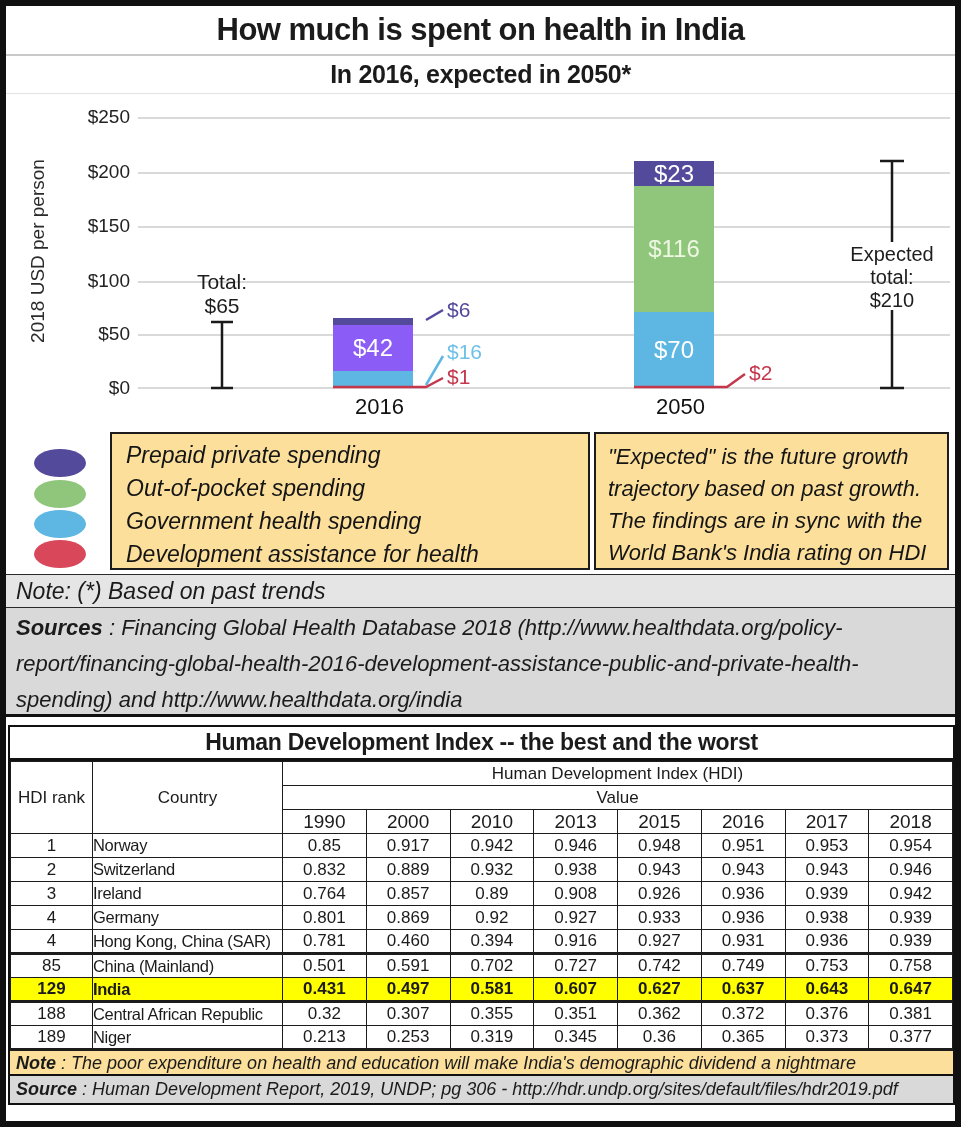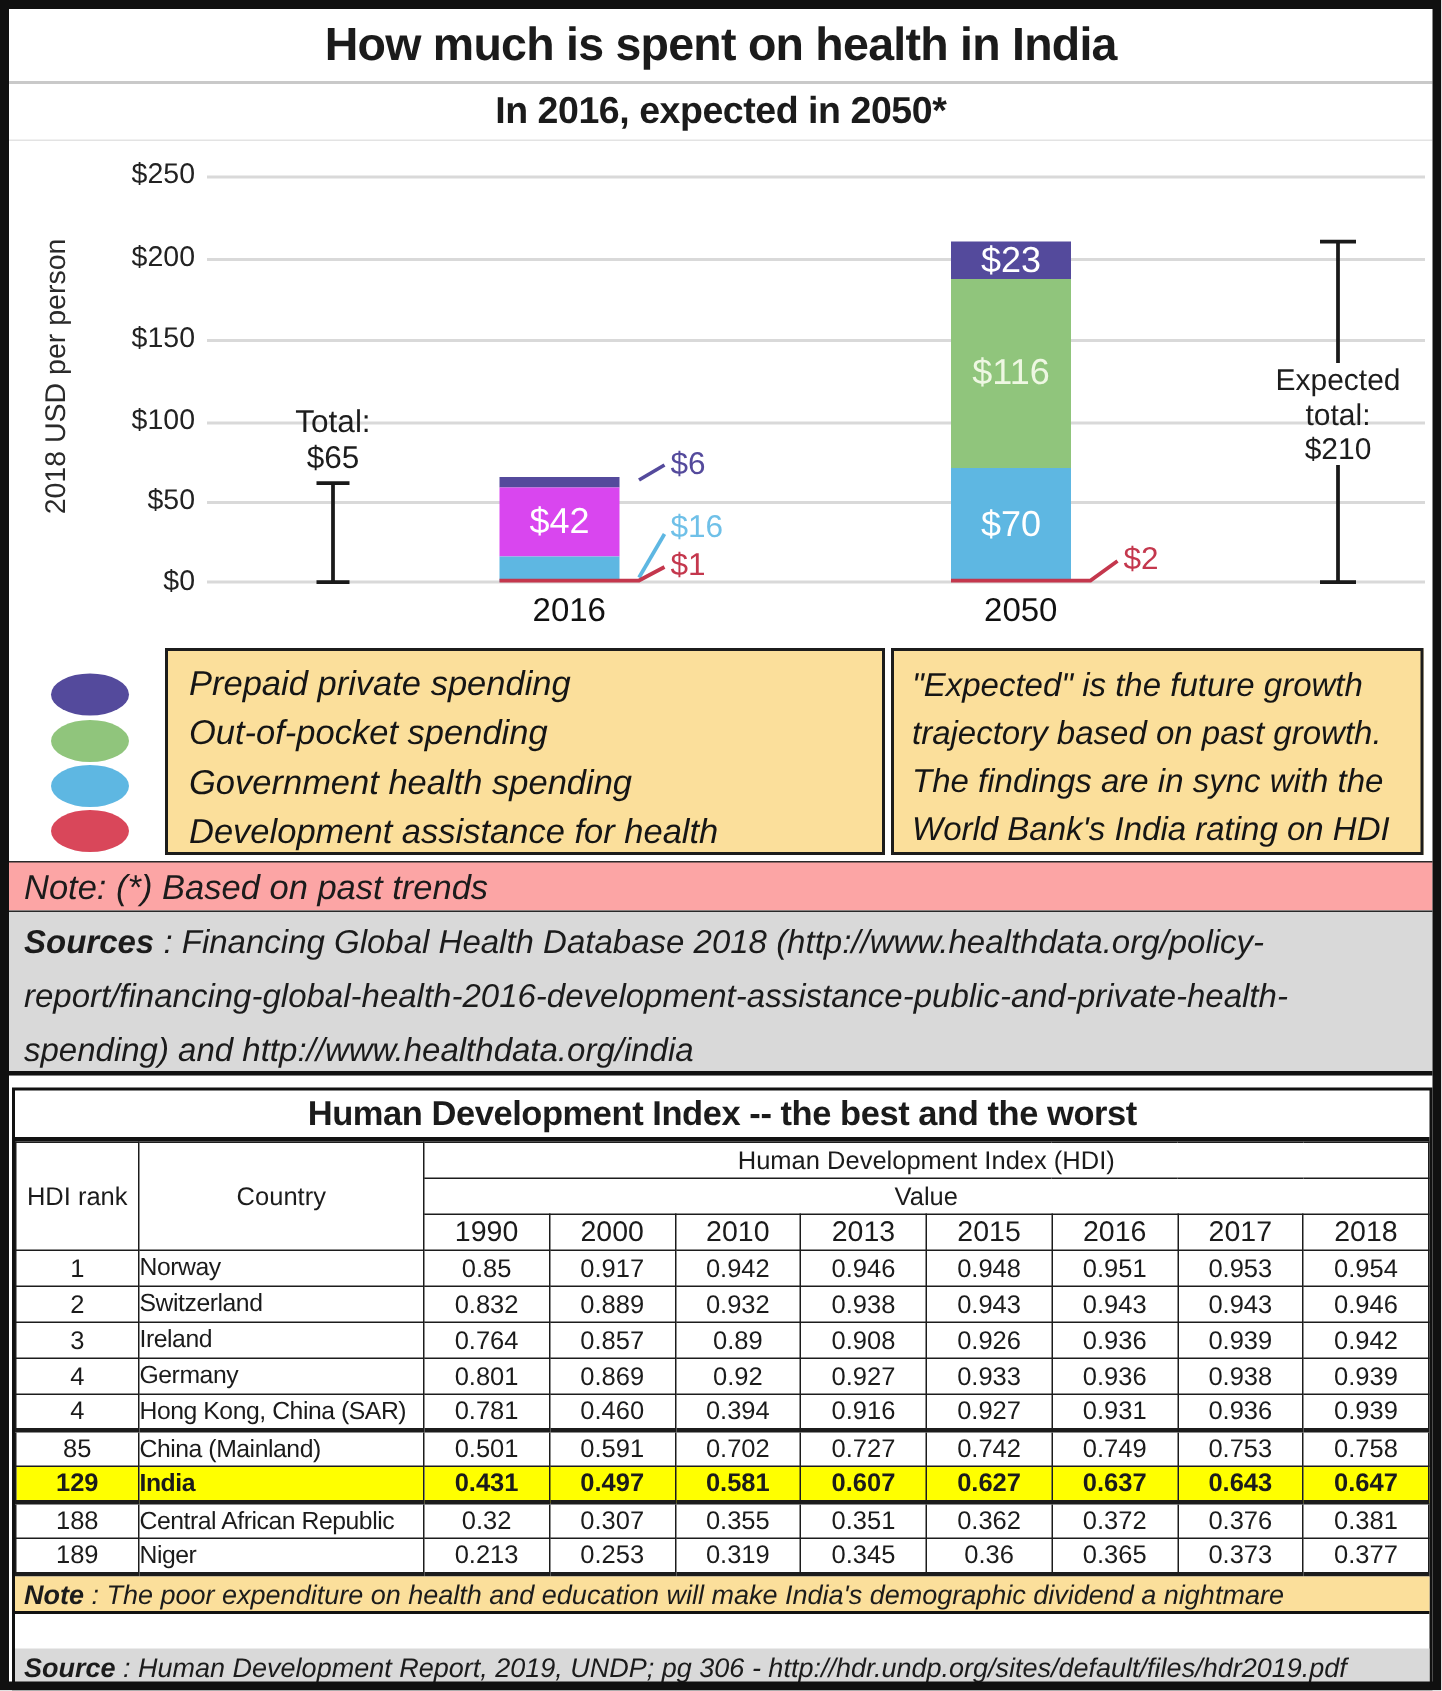--- a/index.html
+++ b/index.html
@@ -29,21 +29,21 @@
   .anno{position:absolute;text-align:center;font-size:21px;line-height:24px;color:#1d1d1d;z-index:4;}
 
   
   .legendrow{position:absolute;left:6px;top:430px;width:949px;height:144px;background:#fff;}
   .oval{position:absolute;left:28px;width:52px;height:28px;border-radius:50%;}
   .lgbox{position:absolute;top:2px;height:138px;background:#fbdf9b;border:2px solid #1c1c1c;
     font-style:italic;color:#151515;}
   .lgbox.a{left:104px;width:480px;padding:5px 0 0 14px;font-size:23px;line-height:33px;}
   .lgbox.b{left:588px;width:355px;padding:7px 0 0 12px;font-size:22px;line-height:32px;}
 
-  .notestrip{position:absolute;left:6px;top:574px;width:949px;height:33px;background:#fca5a5;
+  .notestrip{position:absolute;left:6px;top:574px;width:949px;height:33px;background:#e5e5e5;
     border-top:1px solid #2a2a2a;font-style:italic;font-size:23px;line-height:32px;padding-left:10px;}
   .sources{position:absolute;left:6px;top:607px;width:949px;height:110px;background:#d9d9d9;
     border-top:1px solid #2a2a2a;border-bottom:3px solid #111;
     font-style:italic;font-size:22px;line-height:36px;padding:2px 10px 0 10px;}
   .sources b,.tnote b,.tsource b{font-weight:bold;}
 
   
   .tablecard{position:absolute;left:8px;top:725px;width:947px;border:2.5px solid #111;background:#fff;}
   .ttitle{height:34px;border-bottom:3px solid #111;display:flex;align-items:center;justify-content:center;
     font-size:23px;font-weight:bold;letter-spacing:-.3px;}
@@ -56,21 +56,21 @@
   tbody .c-rank{text-align:center;font-size:17px;}
   tbody .c-country{font-size:16.5px;letter-spacing:-.3px;padding-left:7px;white-space:nowrap;
     overflow:hidden;border-right-width:3px;}
   tbody .c-val{text-align:center;font-size:17px;}
   tr.thick-top td{border-top-width:3px;}
   tr.highlight{background:#ffff00;}
   tr.highlight td{font-weight:bold;}
   tbody tr:last-child td{border-bottom-width:3px;}
   .tnote{height:25px;background:#fbdf9b;border-bottom:2px solid #111;
     font-style:italic;font-size:18px;line-height:24px;padding-left:6px;}
-  .tsource{height:27px;background:#d9d9d9;font-style:italic;font-size:18px;line-height:26px;padding-left:6px;margin-top:23px;}
+  .tsource{height:27px;background:#d9d9d9;font-style:italic;font-size:18px;line-height:26px;padding-left:6px;}
 </style>
 </head>
 <body>
 
 <div class="poster">
   <div class="frame"></div>
 
   <div class="sec-title">How much is spent on health in India</div>
   <div class="sec-subtitle">In 2016, expected in 2050*</div>
 
@@ -85,21 +85,21 @@
     <div class="gridline" style="top:293px"></div>
 
     <div class="ytick" style="top:12px">$250</div>
     <div class="ytick" style="top:67px">$200</div>
     <div class="ytick" style="top:121px">$150</div>
     <div class="ytick" style="top:176px">$100</div>
     <div class="ytick" style="top:229px">$50</div>
     <div class="ytick" style="top:283px">$0</div>
 
     <div class="seg" style="left:327px;top:224px;height:7px;background:#544a9c"></div>
-    <div class="seg" style="left:327px;top:231px;height:46px;background:#d946ef">
+    <div class="seg" style="left:327px;top:231px;height:46px;background:#8b5cf6">
         <span>$42</span>
       </div>
     <div class="seg" style="left:327px;top:277px;height:17px;background:#5eb7e2"></div>
 
     <div class="seg" style="left:628px;top:67px;height:25px;background:#544a9c">
         <span>$23</span>
       </div>
     <div class="seg" style="left:628px;top:92px;height:126px;background:#90c57c;color:#eef7e2">
         <span>$116</span>
       </div>

